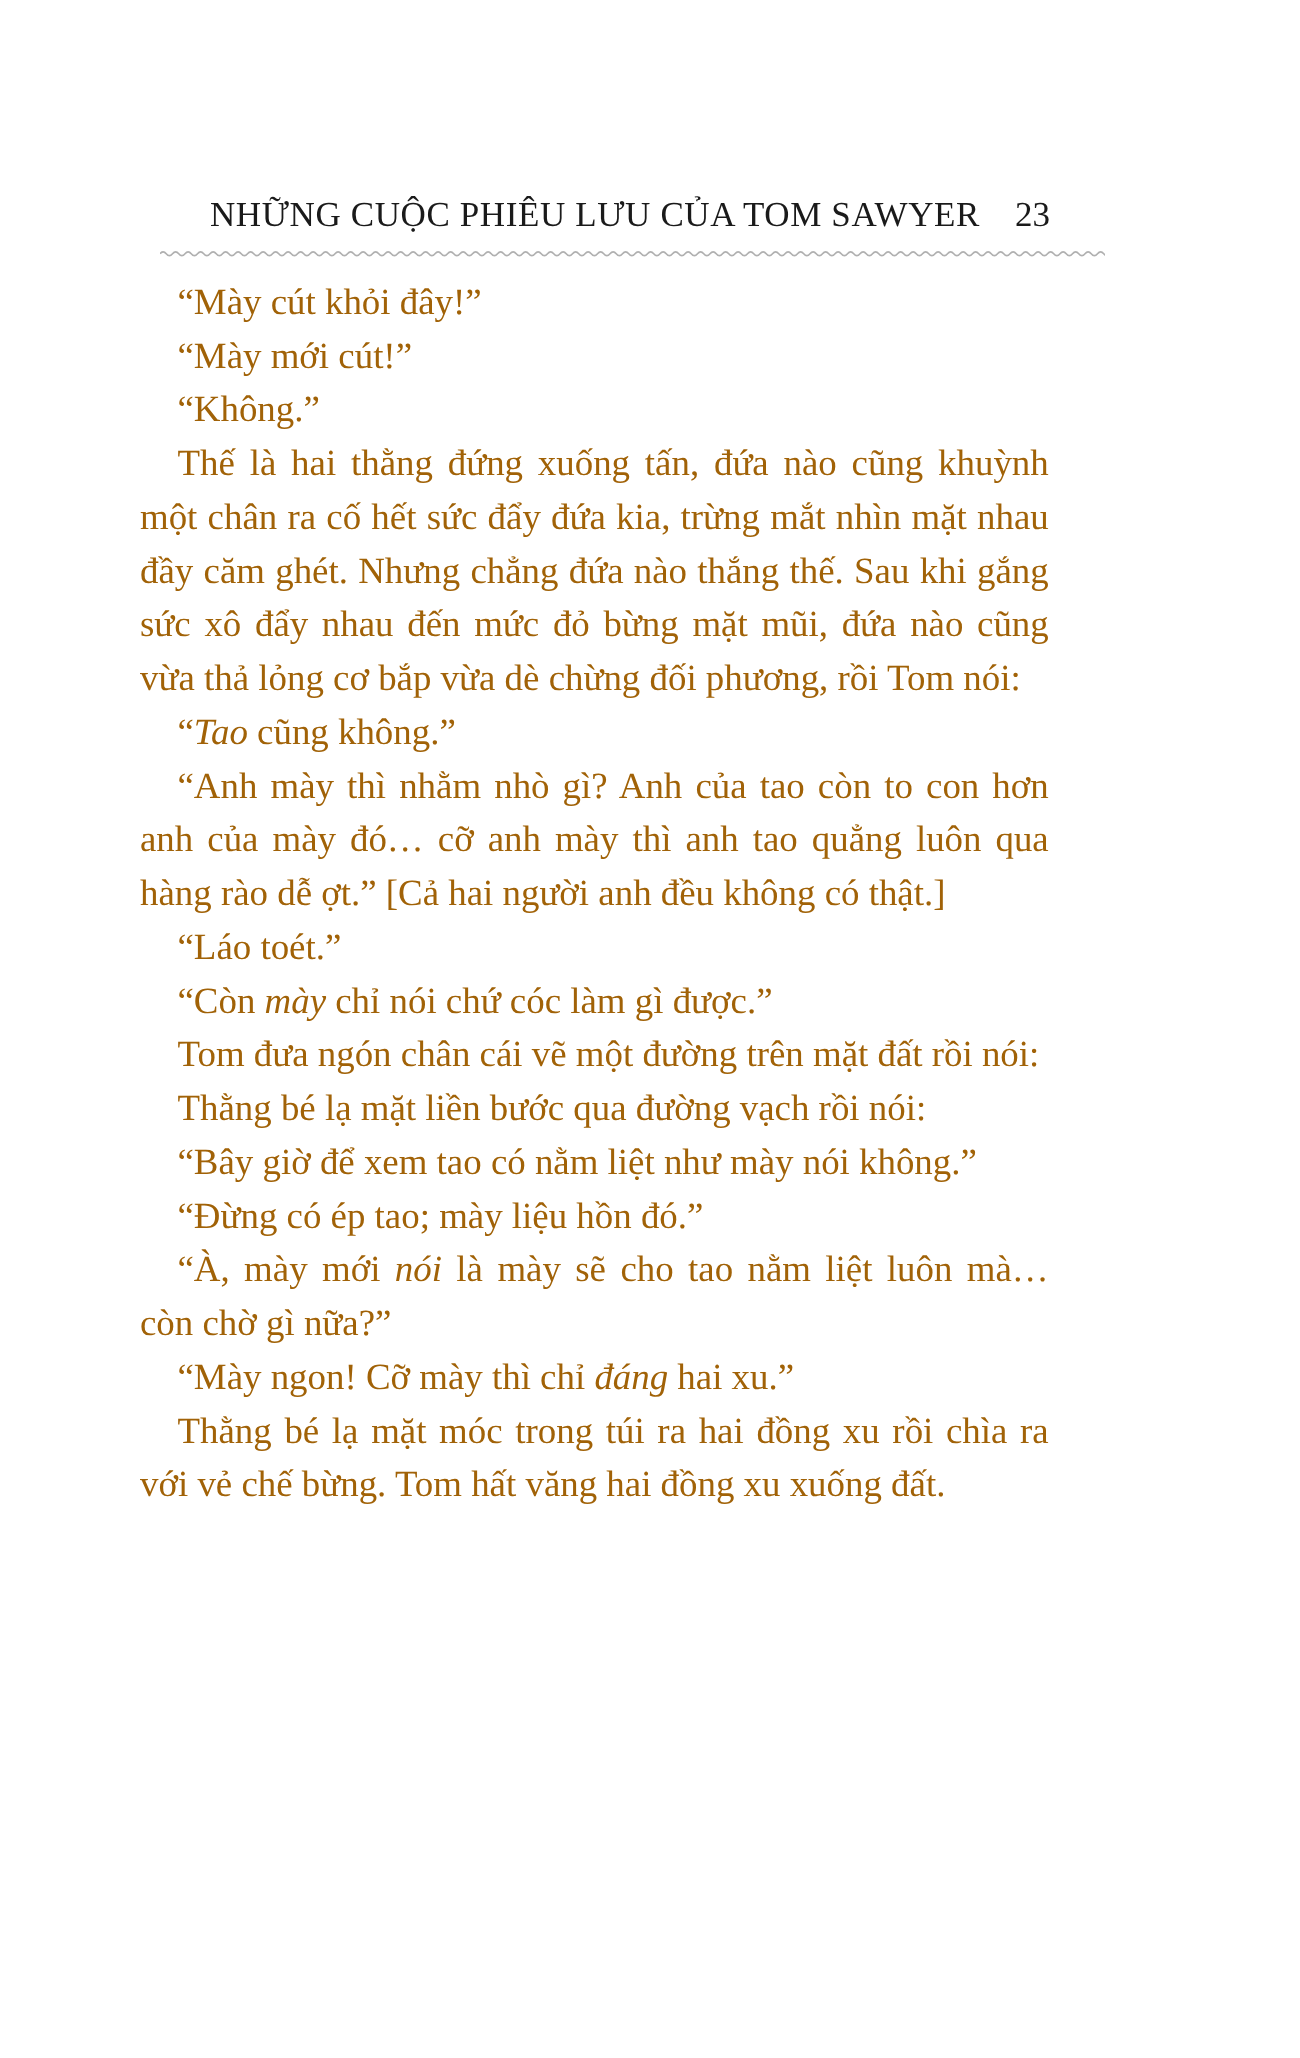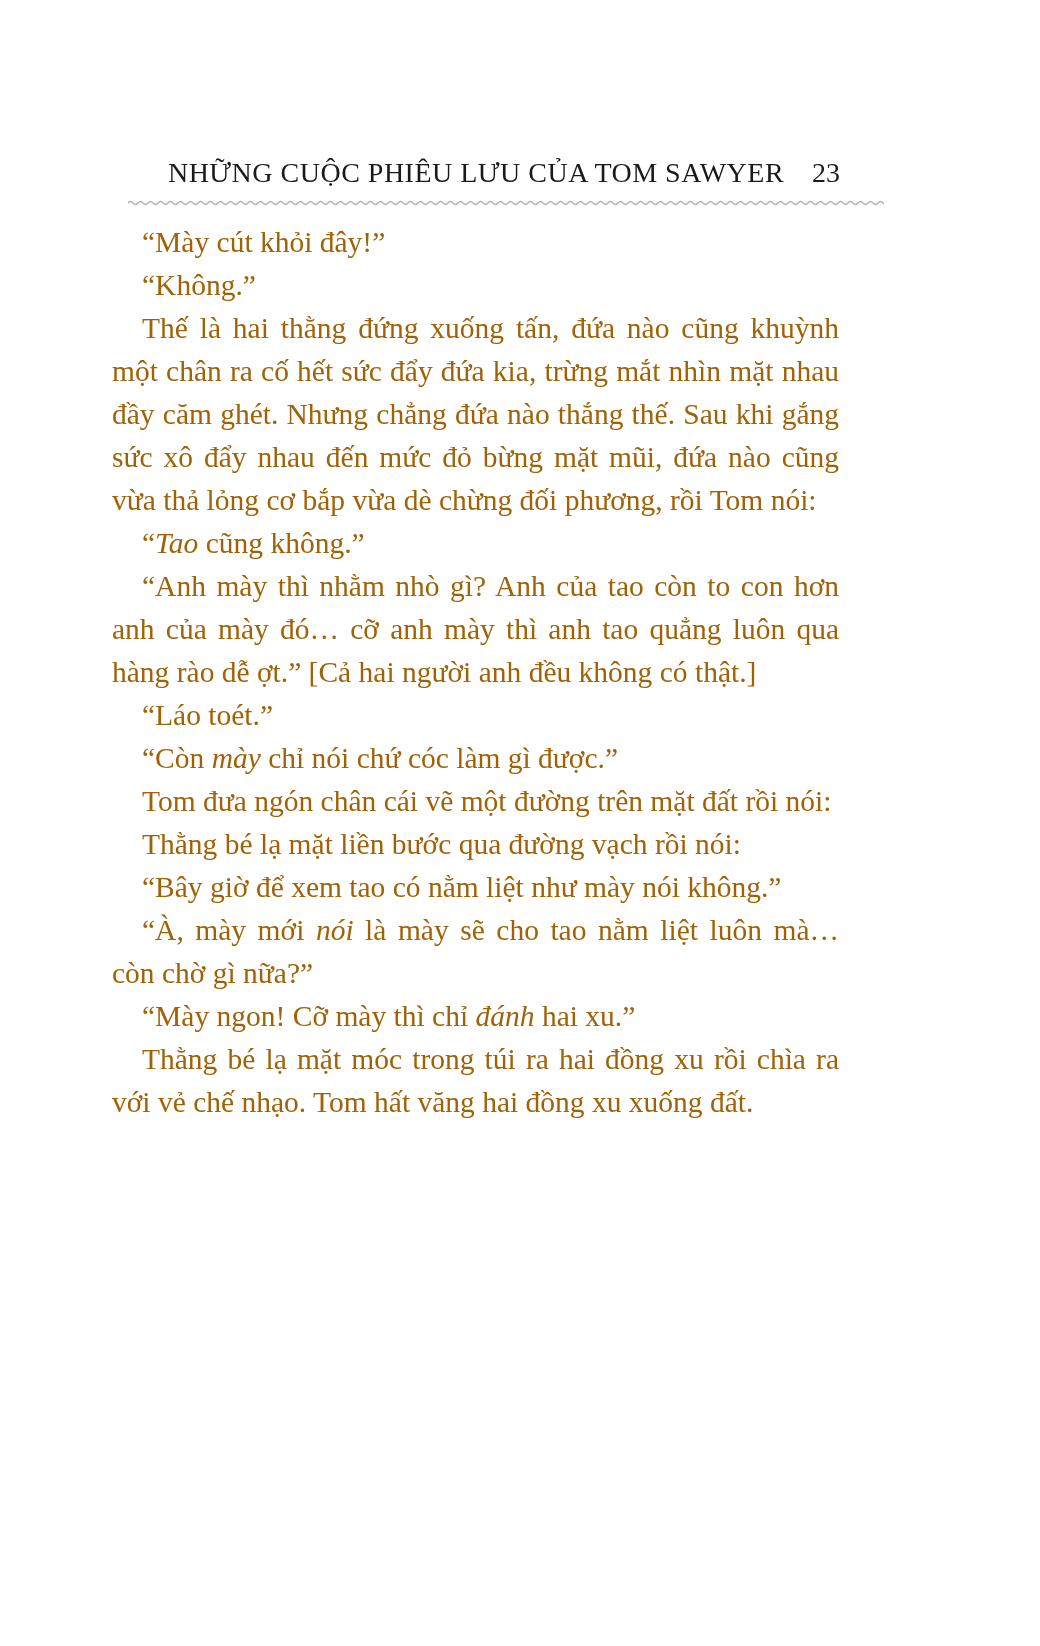--- a/index.html
+++ b/index.html
@@ -77,27 +77,29 @@
       <span class="page-number">23</span>
     </div>
     <svg class="wavy-separator" viewBox="0 0 778 8" preserveAspectRatio="none">
       <path id="wave-path" fill="none" stroke-width="1.3" d="M0,4 q2.5,-3 5,0 q2.5,3 5,0 q2.5,-3 5,0 q2.5,3 5,0 q2.5,-3 5,0 q2.5,3 5,0 q2.5,-3 5,0 q2.5,3 5,0 q2.5,-3 5,0 q2.5,3 5,0 q2.5,-3 5,0 q2.5,3 5,0 q2.5,-3 5,0 q2.5,3 5,0 q2.5,-3 5,0 q2.5,3 5,0 q2.5,-3 5,0 q2.5,3 5,0 q2.5,-3 5,0 q2.5,3 5,0 q2.5,-3 5,0 q2.5,3 5,0 q2.5,-3 5,0 q2.5,3 5,0 q2.5,-3 5,0 q2.5,3 5,0 q2.5,-3 5,0 q2.5,3 5,0 q2.5,-3 5,0 q2.5,3 5,0 q2.5,-3 5,0 q2.5,3 5,0 q2.5,-3 5,0 q2.5,3 5,0 q2.5,-3 5,0 q2.5,3 5,0 q2.5,-3 5,0 q2.5,3 5,0 q2.5,-3 5,0 q2.5,3 5,0 q2.5,-3 5,0 q2.5,3 5,0 q2.5,-3 5,0 q2.5,3 5,0 q2.5,-3 5,0 q2.5,3 5,0 q2.5,-3 5,0 q2.5,3 5,0 q2.5,-3 5,0 q2.5,3 5,0 q2.5,-3 5,0 q2.5,3 5,0 q2.5,-3 5,0 q2.5,3 5,0 q2.5,-3 5,0 q2.5,3 5,0 q2.5,-3 5,0 q2.5,3 5,0 q2.5,-3 5,0 q2.5,3 5,0 q2.5,-3 5,0 q2.5,3 5,0 q2.5,-3 5,0 q2.5,3 5,0 q2.5,-3 5,0 q2.5,3 5,0 q2.5,-3 5,0 q2.5,3 5,0 q2.5,-3 5,0 q2.5,3 5,0 q2.5,-3 5,0 q2.5,3 5,0 q2.5,-3 5,0 q2.5,3 5,0 q2.5,-3 5,0 q2.5,3 5,0 q2.5,-3 5,0 q2.5,3 5,0 q2.5,-3 5,0 q2.5,3 5,0 q2.5,-3 5,0 q2.5,3 5,0 q2.5,-3 5,0 q2.5,3 5,0 q2.5,-3 5,0 q2.5,3 5,0 q2.5,-3 5,0 q2.5,3 5,0 q2.5,-3 5,0 q2.5,3 5,0 q2.5,-3 5,0 q2.5,3 5,0 q2.5,-3 5,0 q2.5,3 5,0 q2.5,-3 5,0 q2.5,3 5,0 q2.5,-3 5,0 q2.5,3 5,0 q2.5,-3 5,0 q2.5,3 5,0 q2.5,-3 5,0 q2.5,3 5,0 q2.5,-3 5,0 q2.5,3 5,0 q2.5,-3 5,0 q2.5,3 5,0 q2.5,-3 5,0 q2.5,3 5,0 q2.5,-3 5,0 q2.5,3 5,0 q2.5,-3 5,0 q2.5,3 5,0 q2.5,-3 5,0 q2.5,3 5,0 q2.5,-3 5,0 q2.5,3 5,0 q2.5,-3 5,0 q2.5,3 5,0 q2.5,-3 5,0 q2.5,3 5,0 q2.5,-3 5,0 q2.5,3 5,0 q2.5,-3 5,0 q2.5,3 5,0 q2.5,-3 5,0 q2.5,3 5,0 q2.5,-3 5,0 q2.5,3 5,0 q2.5,-3 5,0 q2.5,3 5,0 q2.5,-3 5,0 q2.5,3 5,0 q2.5,-3 5,0 q2.5,3 5,0 q2.5,-3 5,0 q2.5,3 5,0 q2.5,-3 5,0 q2.5,3 5,0 q2.5,-3 5,0 q2.5,3 5,0 q2.5,-3 5,0 q2.5,3 5,0 q2.5,-3 5,0 q2.5,3 5,0 q2.5,-3 5,0 q2.5,3 5,0 q2.5,-3 5,0 q2.5,3 5,0 q2.5,-3 5,0 q2.5,3 5,0 q2.5,-3 5,0 q2.5,3 5,0 q2.5,-3 5,0 q2.5,3 5,0 q2.5,-3 5,0 q2.5,3 5,0" stroke="#b0b0b0"></path>
     </svg>
   </header>
 
   <main class="page-body">
     <div id="paragraphs">
         <p><span>“Mày cút khỏi đây!”</span></p>
+        <p><span>“Mày mới cút!”</span></p>
         <p><span>“Không.”</span></p>
         <p><span>Thế là hai thằng đứng xuống tấn, đứa nào cũng khuỳnh một chân ra cố hết sức đẩy đứa kia, trừng mắt nhìn mặt nhau đầy căm ghét. Nhưng chẳng đứa nào thắng thế. Sau khi gắng sức xô đẩy nhau đến mức đỏ bừng mặt mũi, đứa nào cũng vừa thả lỏng cơ bắp vừa dè chừng đối phương, rồi Tom nói:</span></p>
         <p><span>“</span><i>Tao</i><span> cũng không.”</span></p>
         <p><span>“Anh mày thì nhằm nhò gì? Anh của tao còn to con hơn anh của mày đó… cỡ anh mày thì anh tao quẳng luôn qua hàng rào dễ ợt.” [Cả hai người anh đều không có thật.]</span></p>
         <p><span>“Láo toét.”</span></p>
         <p><span>“Còn </span><i>mày</i><span> chỉ nói chứ cóc làm gì được.”</span></p>
         <p><span>Tom đưa ngón chân cái vẽ một đường trên mặt đất rồi nói:</span></p>
         <p><span>Thằng bé lạ mặt liền bước qua đường vạch rồi nói:</span></p>
         <p><span>“Bây giờ để xem tao có nằm liệt như mày nói không.”</span></p>
+        <p><span>“Đừng có ép tao; mày liệu hồn đó.”</span></p>
         <p><span>“À, mày mới </span><i>nói</i><span> là mày sẽ cho tao nằm liệt luôn mà… còn chờ gì nữa?”</span></p>
-        <p><span>“Mày ngon! Cỡ mày thì chỉ </span><i>đánh</i><span> hai xu.”</span></p>
-        <p><span>Thằng bé lạ mặt móc trong túi ra hai đồng xu rồi chìa ra với vẻ chế nhạo. Tom hất văng hai đồng xu xuống đất.</span></p>
+        <p><span>“Mày ngon! Cỡ mày thì chỉ </span><i>đáng</i><span> hai xu.”</span></p>
+        <p><span>Thằng bé lạ mặt móc trong túi ra hai đồng xu rồi chìa ra với vẻ chế bừng. Tom hất văng hai đồng xu xuống đất.</span></p>
       </div>
   </main>
 </div>
 
 </body></html>

